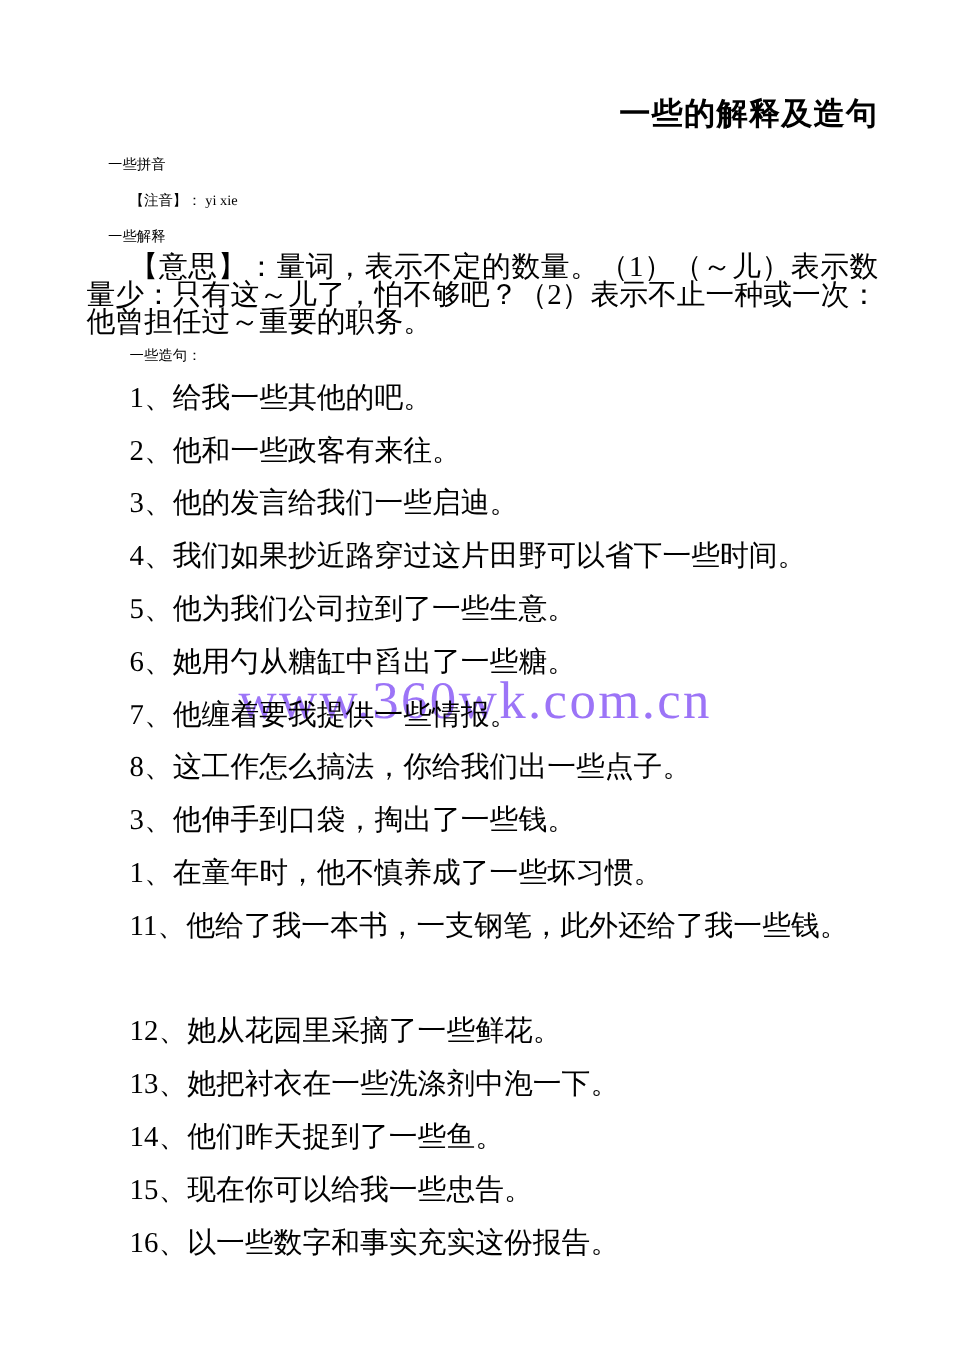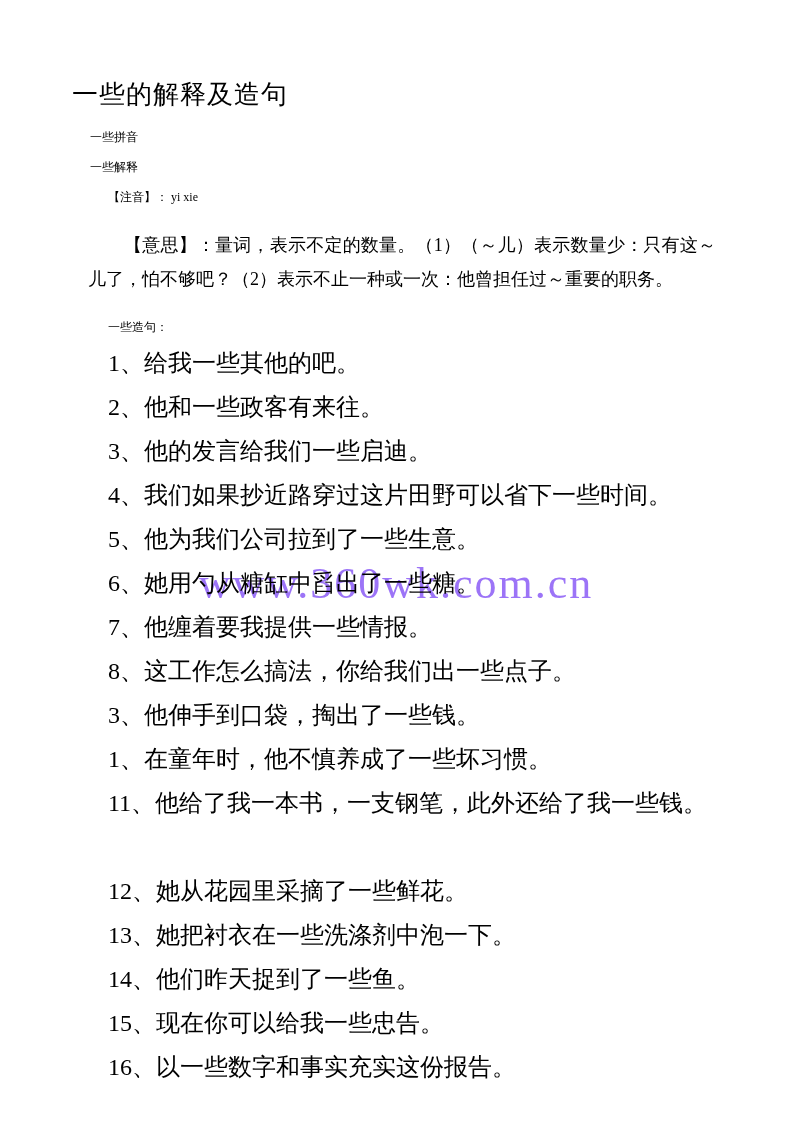--- a/index.html
+++ b/index.html
@@ -23,43 +23,43 @@
     height: 1132px;
     box-sizing: border-box;
   }
   .content {
     position: absolute;
     left: 72px;
     top: 78px;
     width: 660px;
   }
   .doc-title {
-    text-align: left;
+    text-align: right;
     font-size: 26px;
     line-height: 34px;
-    font-weight: normal;
+    font-weight: bold;
     margin: 0 0 10px 0;
     letter-spacing: 1px;
   }
   .line {
     font-size: 12px;
     line-height: 30px;
     margin: 0;
     white-space: pre-wrap;
   }
   .indent2 {
     text-indent: 36px;
   }
   .indent1 {
     text-indent: 18px;
   }
   .block {
-    font-size: 18px;
-    line-height: 34px;
-    margin: 16px;
+    font-size: 24px;
+    line-height: 23px;
+    margin: 0;
     text-indent: 36px;
     text-align: justify;
   }
   .sentences {
     margin-top: 6px;
   }
   .sentence {
     font-size: 24px;
     line-height: 30px;
     margin: 0 0 14px 0;
@@ -90,23 +90,23 @@
 <div class="page">
 
   <div class="watermark">www.360wk.com.cn</div>
 
   <div class="content">
 
     <h1 class="doc-title">一些的解释及造句</h1>
 
     <p class="line indent1">一些拼音</p>
 
+    <p class="line indent2">【注音】： yi xie</p>
+
     <p class="line indent1">一些解释</p>
-
-    <p class="line indent2">【注音】： yi xie</p>
 
     <p class="block">【意思】：量词，表示不定的数量。（1）（～儿）表示数量少：只有这～儿了，怕不够吧？（2）表示不止一种或一次：他曾担任过～重要的职务。</p>
 
     <p class="line indent2">一些造句：</p>
 
     <div class="sentences">
       <p class="sentence">1、给我一些其他的吧。</p>
       <p class="sentence">2、他和一些政客有来往。</p>
       <p class="sentence">3、他的发言给我们一些启迪。</p>
       <p class="sentence">4、我们如果抄近路穿过这片田野可以省下一些时间。</p>

